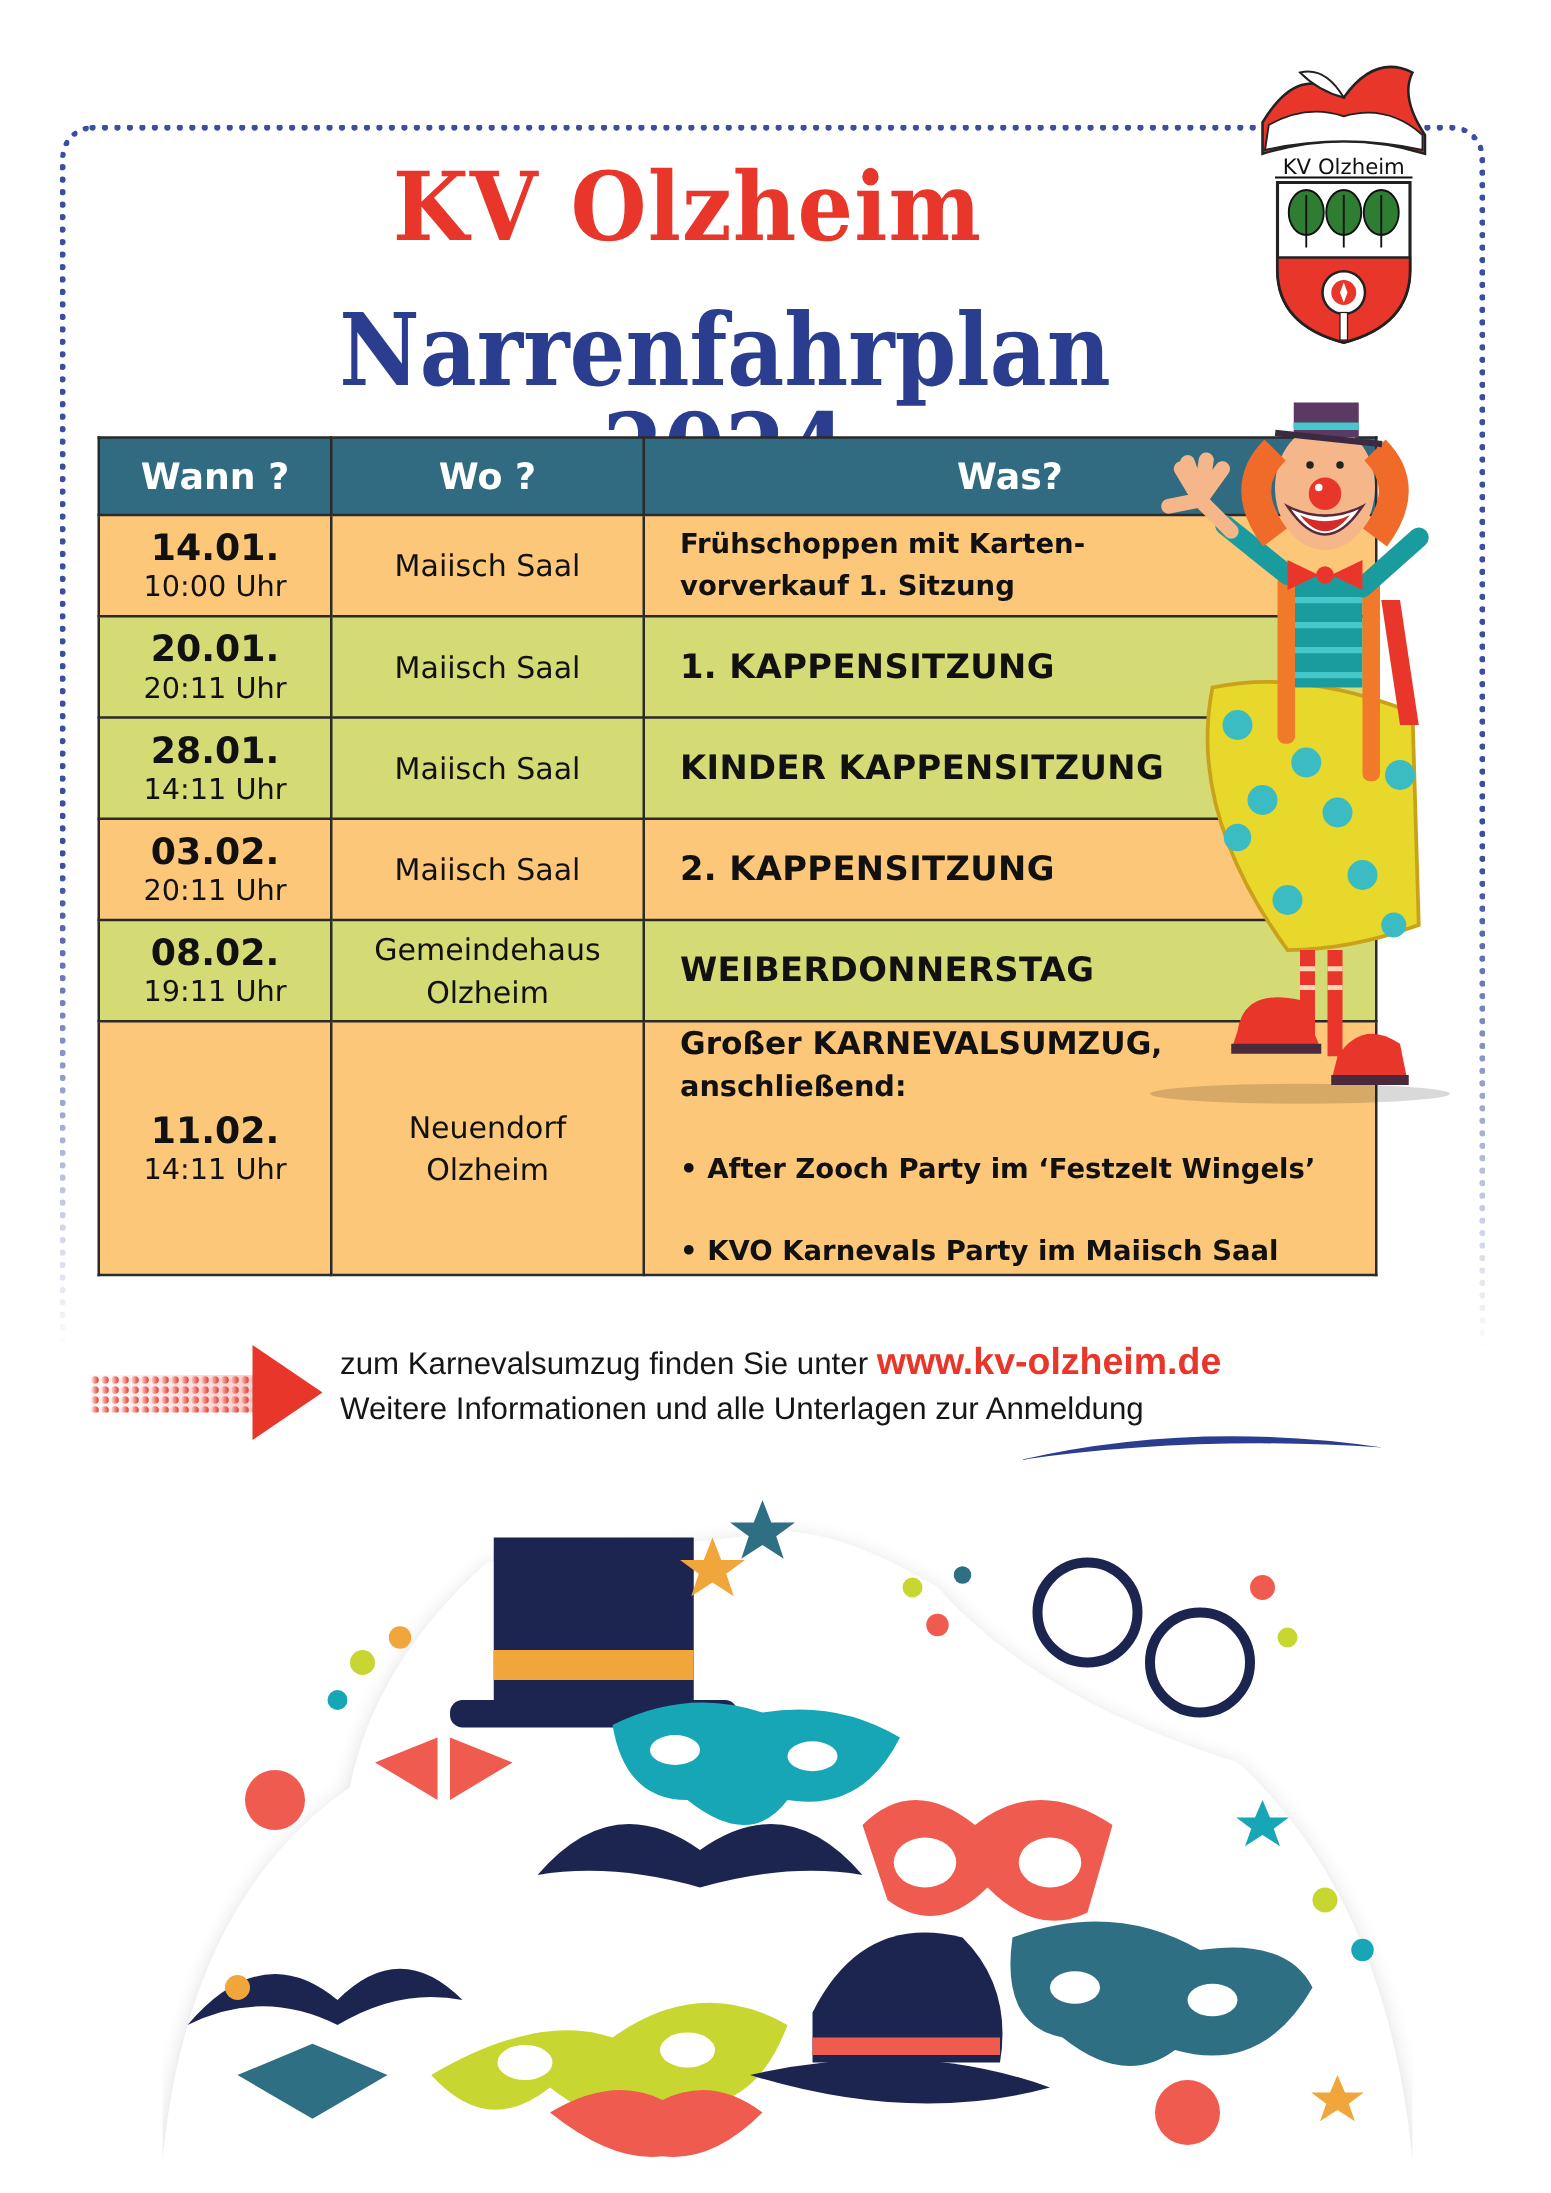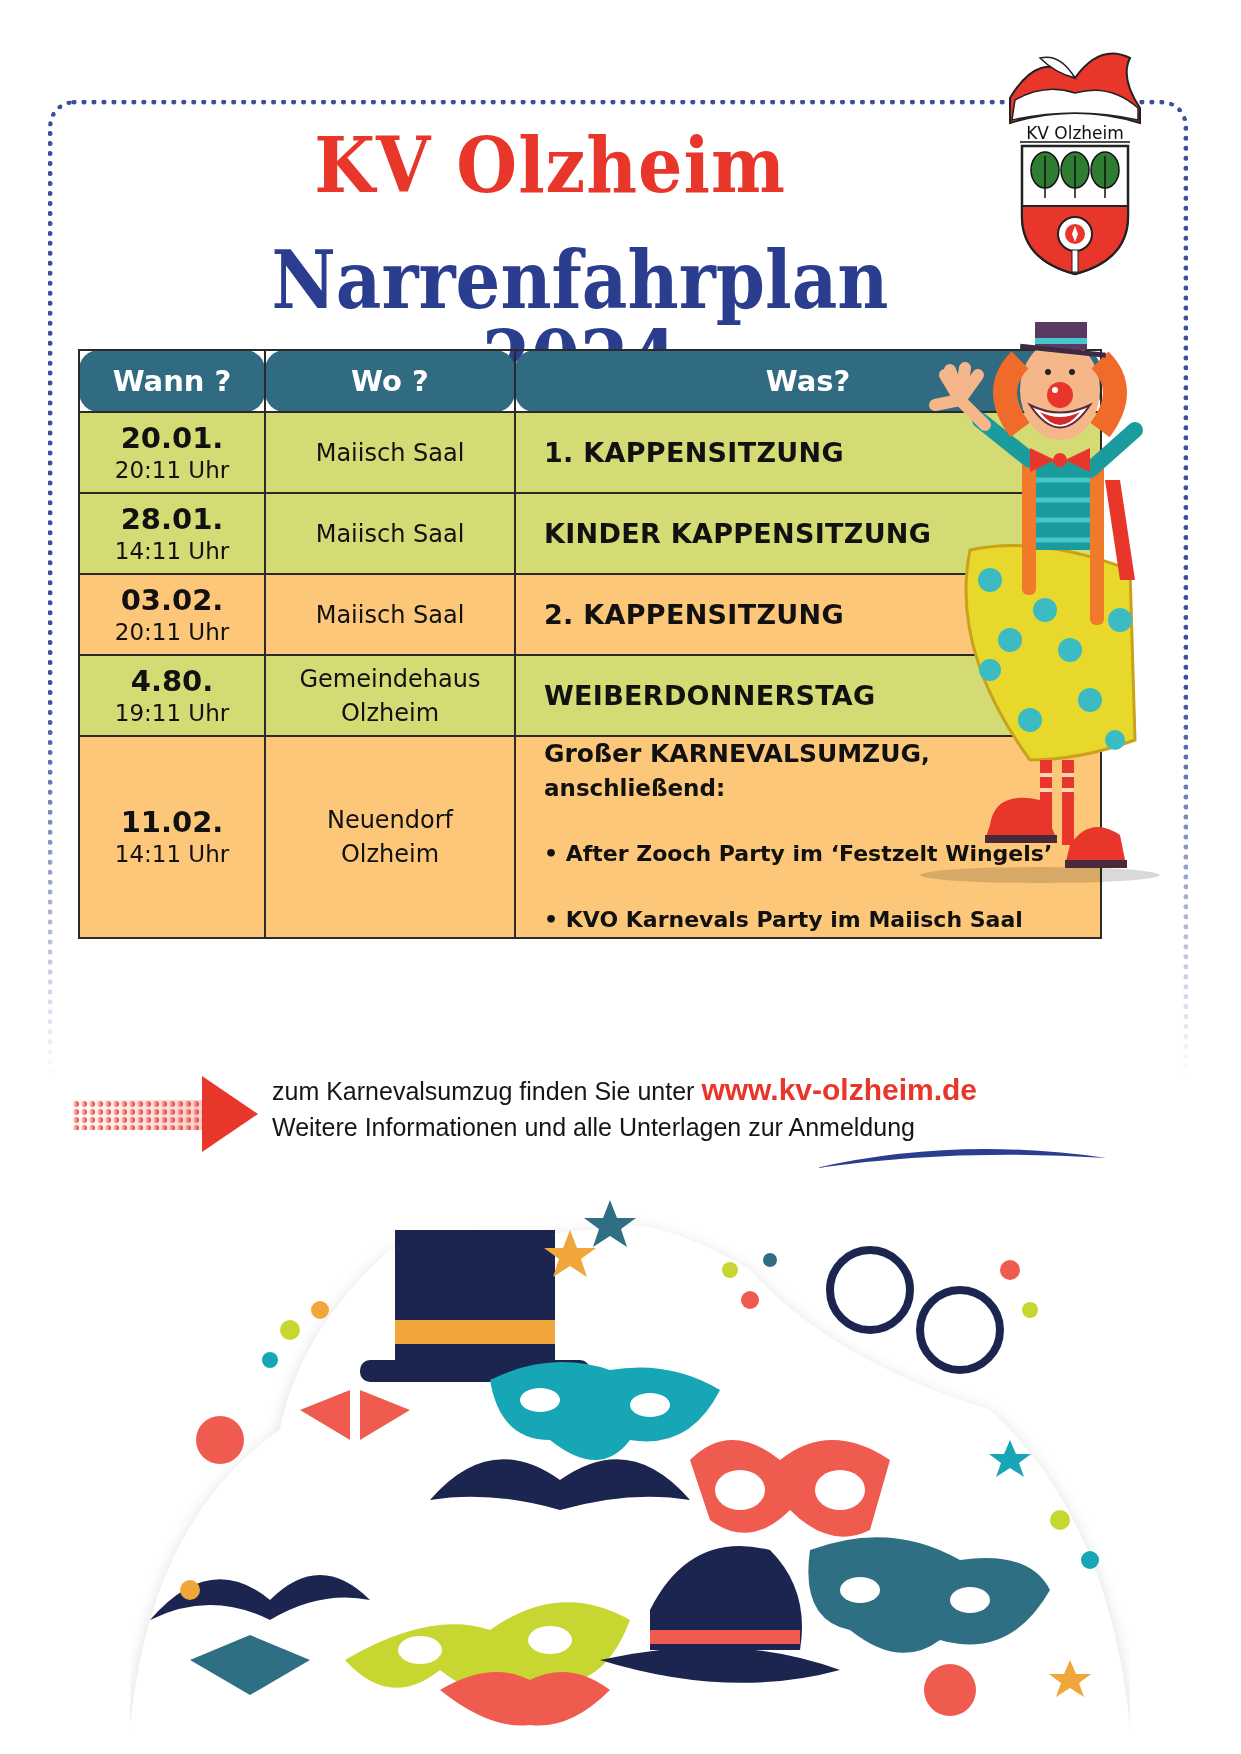--- a/index.html
+++ b/index.html
@@ -29,21 +29,21 @@
     .logo { position: absolute; left: 1000px; top: 38px; width: 150px; height: 240px; }
 
     
     .schedule {
       position: absolute; left: 78px; top: 349px; width: 1024px;
       border-collapse: collapse; table-layout: fixed;
     }
     .schedule th, .schedule td { border: 2px solid #2a2a2a; }
     .schedule th {
       background: #316b82; color: #fff; height: 62px; font-size: 29px; font-weight: bold;
-      text-align: center; font-family: "DejaVu Sans", sans-serif; border-radius: 20px;
+      text-align: center; font-family: "DejaVu Sans", sans-serif;
     }
     .schedule td { height: 81px; vertical-align: middle; }
     .schedule tr.orange td { background: #fdc77a; }
     .schedule tr.green td { background: #d4db74; }
     .schedule tr.tall td { height: 124px; }
     .col-when { width: 186px; text-align: center; }
     .col-where { width: 250px; text-align: center; }
     .col-what { padding-left: 28px; }
     .date { font-size: 29px; font-weight: bold; line-height: 34px; display: block; }
     .time { font-size: 23px; line-height: 30px; display: block; }
@@ -106,20 +106,33 @@
 
 <table class="schedule">
   <thead>
     <tr>
       <th class="col-when">Wann ?</th>
       <th class="col-where">Wo ?</th>
       <th class="col-what" style="text-align:center;padding-left:0;">Was?</th>
     </tr>
   </thead>
   <tbody>
+    <tr class="orange">
+      <td class="col-when">
+        <span class="date">14.01.</span>
+        <span class="time">10:00 Uhr</span>
+      </td>
+      <td class="col-where">
+        <span class="where">Maiisch Saal</span>
+      </td>
+      <td class="col-what">
+        <span class="what-sm">Frühschoppen mit Karten-</span>
+        <span class="what-sm">vorverkauf 1. Sitzung</span>
+      </td>
+    </tr>
     <tr class="green">
       <td class="col-when">
         <span class="date">20.01.</span>
         <span class="time">20:11 Uhr</span>
       </td>
       <td class="col-where">
         <span class="where">Maiisch Saal</span>
       </td>
       <td class="col-what">
         <span class="what-lg">1. KAPPENSITZUNG</span>
@@ -144,21 +157,21 @@
       </td>
       <td class="col-where">
         <span class="where">Maiisch Saal</span>
       </td>
       <td class="col-what">
         <span class="what-lg">2. KAPPENSITZUNG</span>
       </td>
     </tr>
     <tr class="green">
       <td class="col-when">
-        <span class="date">4.80.</span>
+        <span class="date">08.02.</span>
         <span class="time">19:11 Uhr</span>
       </td>
       <td class="col-where">
         <span class="where">Gemeindehaus</span>
         <span class="where">Olzheim</span>
       </td>
       <td class="col-what">
         <span class="what-lg">WEIBERDONNERSTAG</span>
       </td>
     </tr>

